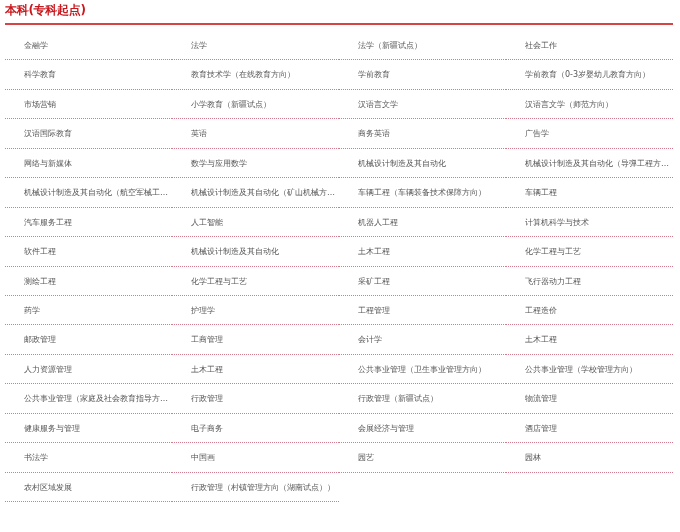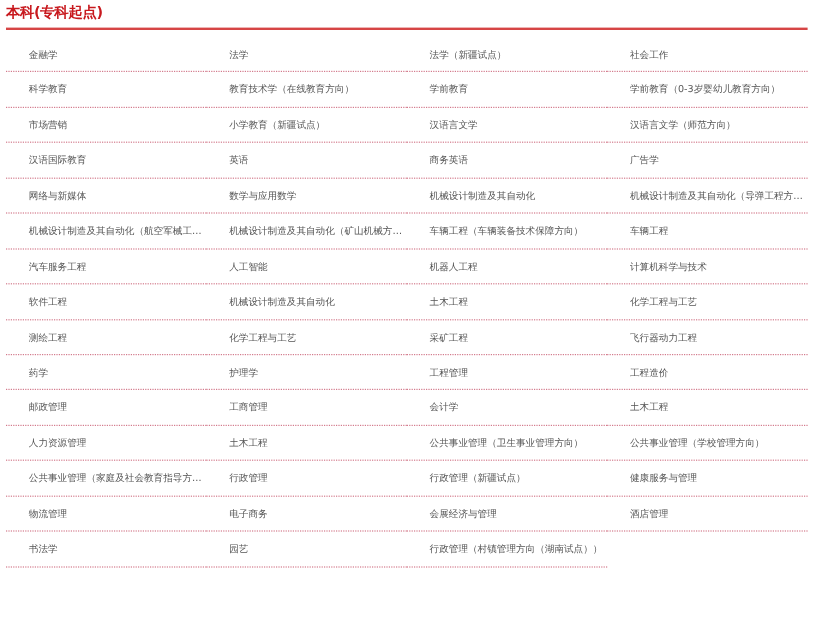--- a/index.html
+++ b/index.html
@@ -117,21 +117,24 @@
     <div class="major-cell">工商管理</div>
     <div class="major-cell">会计学</div>
     <div class="major-cell">土木工程</div>
     <div class="major-cell">人力资源管理</div>
     <div class="major-cell">土木工程</div>
     <div class="major-cell">公共事业管理（卫生事业管理方向）</div>
     <div class="major-cell">公共事业管理（学校管理方向）</div>
     <div class="major-cell">公共事业管理（家庭及社会教育指导方向）</div>
     <div class="major-cell">行政管理</div>
     <div class="major-cell">行政管理（新疆试点）</div>
+    <div class="major-cell">物流管理</div>
     <div class="major-cell">健康服务与管理</div>
-    <div class="major-cell">物流管理</div>
     <div class="major-cell">电子商务</div>
     <div class="major-cell">会展经济与管理</div>
     <div class="major-cell">酒店管理</div>
     <div class="major-cell">书法学</div>
+    <div class="major-cell">中国画</div>
     <div class="major-cell">园艺</div>
+    <div class="major-cell">园林</div>
+    <div class="major-cell">农村区域发展</div>
     <div class="major-cell">行政管理（村镇管理方向（湖南试点））</div>
   </div>
 
 </body></html>

